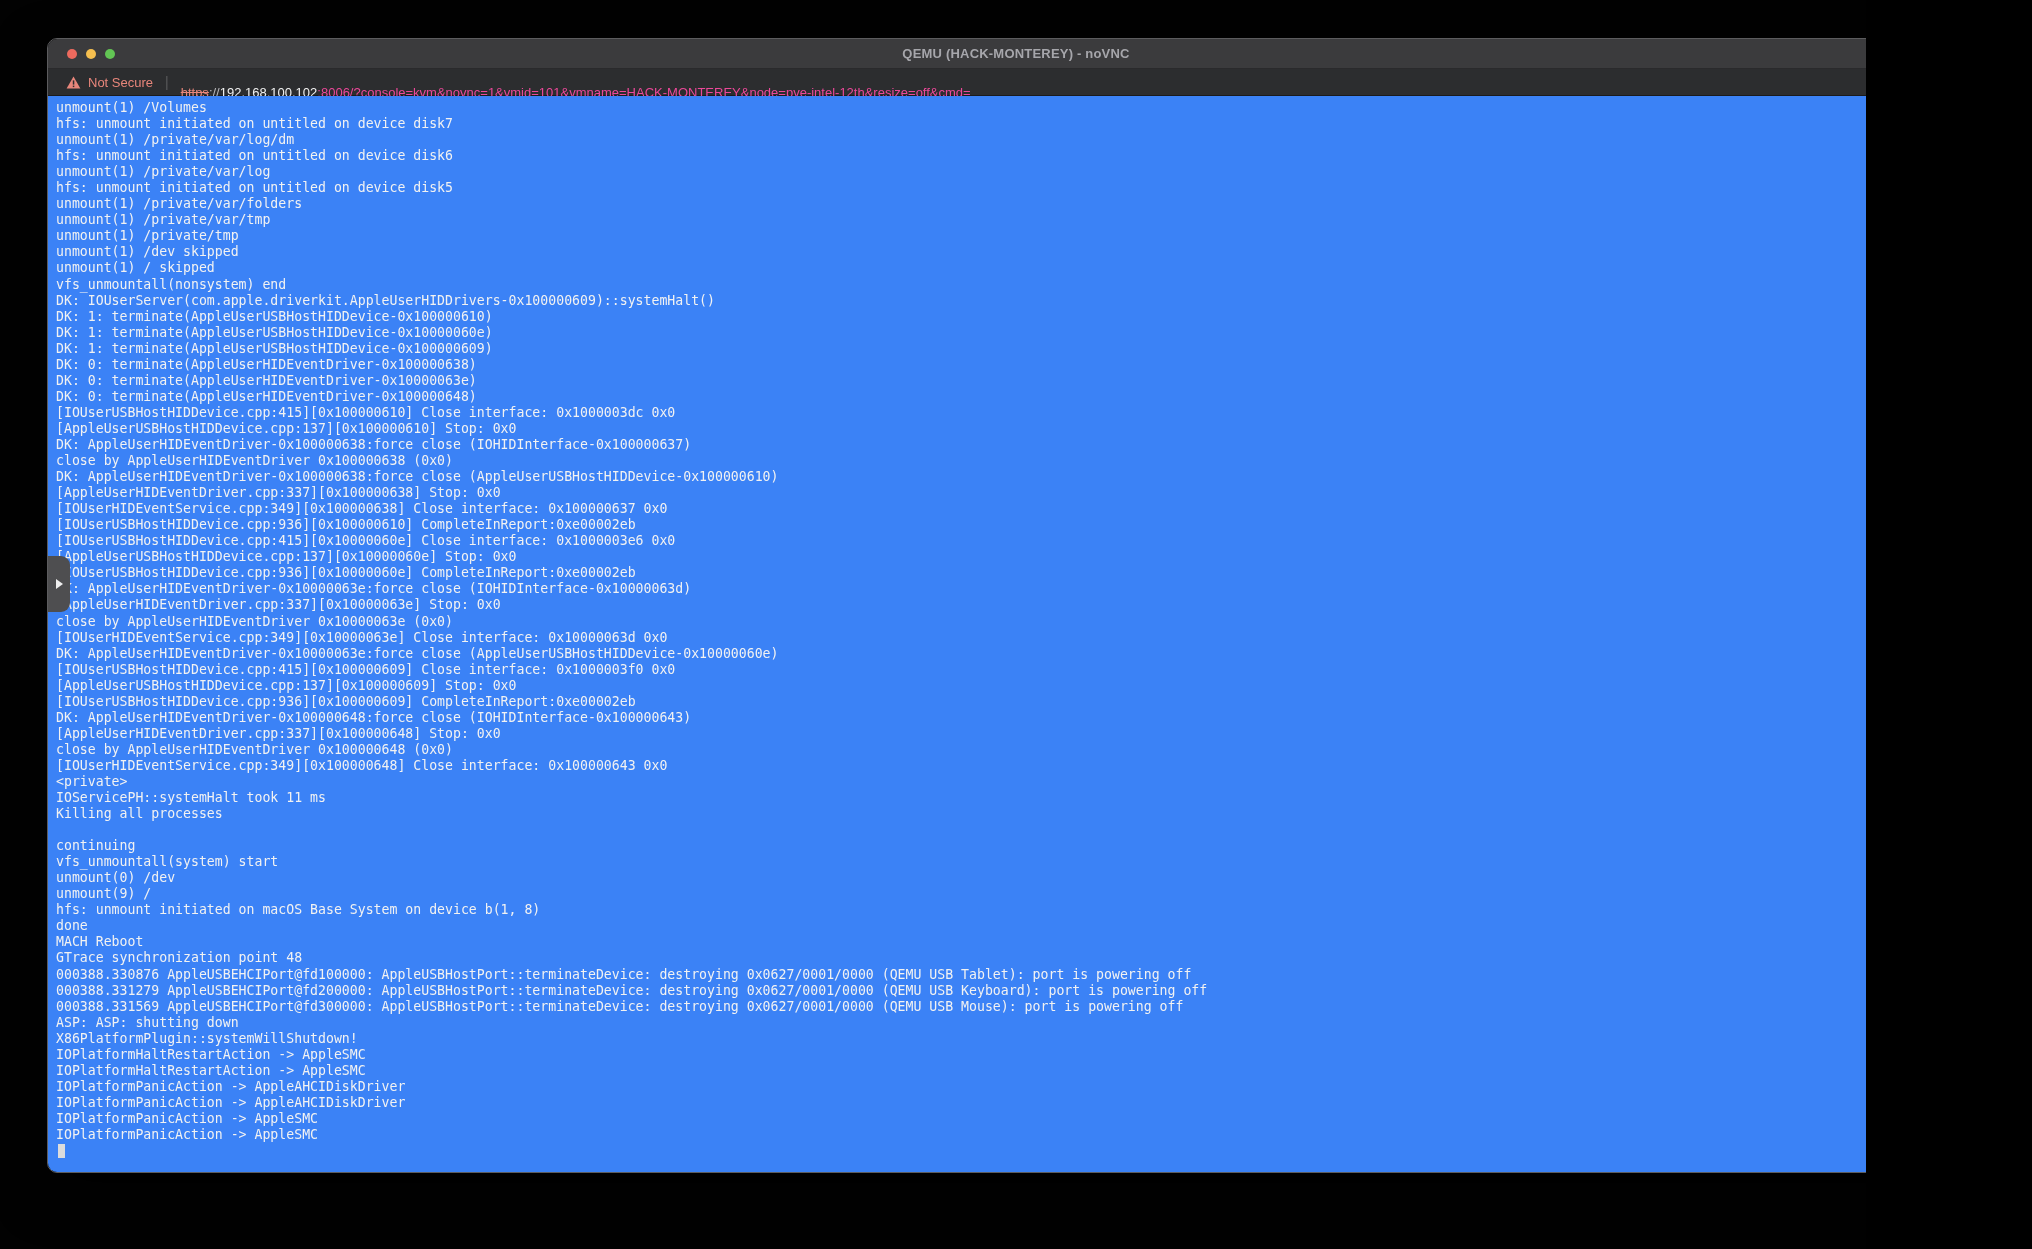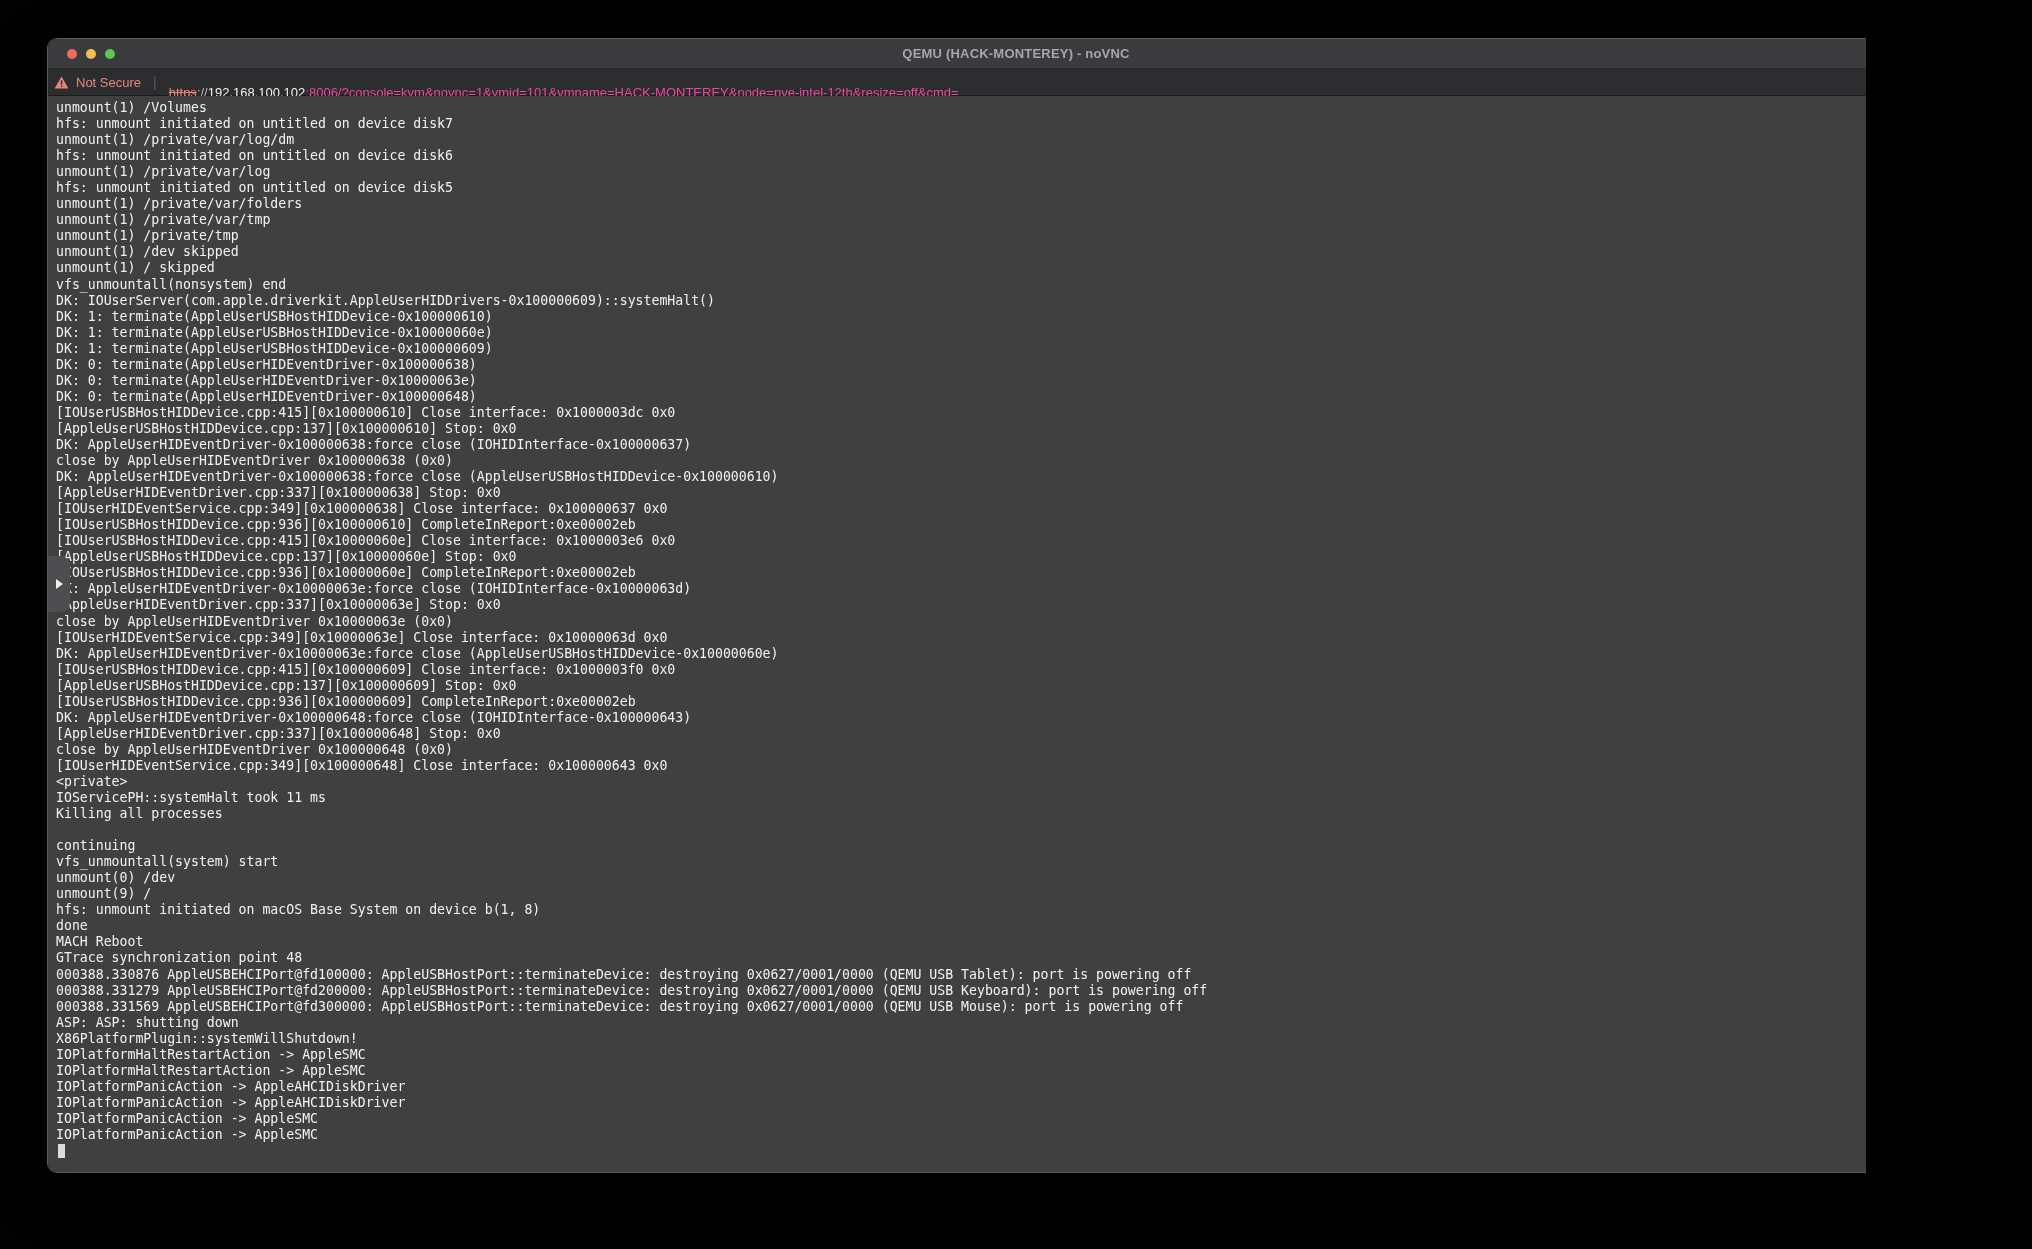--- a/index.html
+++ b/index.html
@@ -22,33 +22,33 @@
   .light.red{background:#ed6a5e;}
   .light.yellow{background:#f5bf4f;}
   .light.green{background:#62c554;}
   .win-title{
     position:absolute;left:0;right:0;text-align:center;
     color:#a6a6ab;font-size:13px;font-weight:700;letter-spacing:.2px;
     pointer-events:none;
   }
   .urlbar{
     height:26px;background:#2c2d2f;display:flex;align-items:center;
-    padding-left:6px;flex:0 0 auto;border-bottom:1px solid #1b1b1d;
+    padding-left:18px;flex:0 0 auto;border-bottom:1px solid #1b1b1d;
     font-size:13px;white-space:nowrap;
   }
   .warn-icon{display:inline-flex;margin-right:7px;}
   .security-label{color:#e8867b;margin-right:12px;}
   .chip-sep{color:#5a5a5c;margin-right:12px;font-size:14px;}
   .url{display:flex;align-items:baseline;white-space:pre;}
   .url .scheme{color:#e8867b;text-decoration:line-through;}
   .url .slashes{color:#b9b9bd;}
   .url .host{color:#f0f0f0;font-weight:400;margin-top:20px;}
   .url .rest{color:#ec4899;}
   .console{
-    flex:1 1 auto;position:relative;background:#404040;
+    flex:1 1 auto;position:relative;background:#3b82f6;
     padding:4px 0 0 8px;overflow:hidden;
     font-family:"DejaVu Sans Mono","Liberation Mono",monospace;
     font-size:13.2px;line-height:16.05px;color:#f2f2f2;
   }
   .term-line{white-space:pre;height:16.05px;}
   .cursor{
     display:block;width:7px;height:14px;background:#dcdcdc;margin-top:1px;margin-left:2px;
   }
   .vnc-handle{
     position:absolute;left:0;top:460px;width:22px;height:56px;

